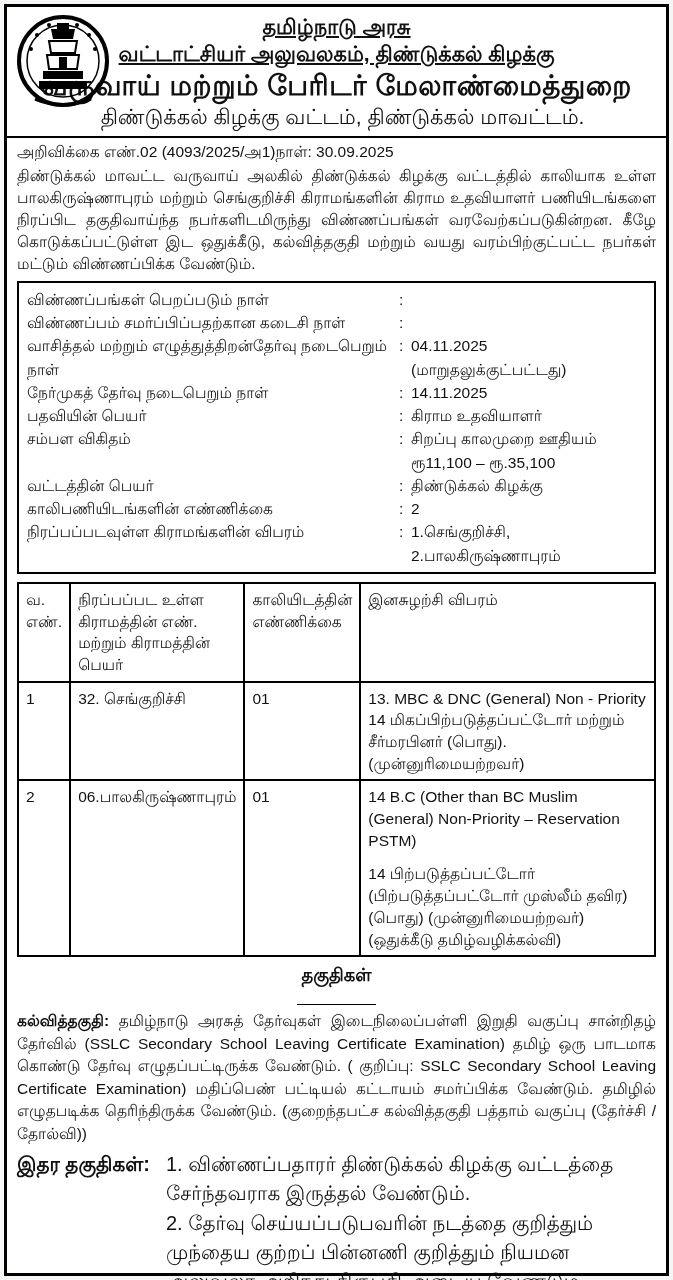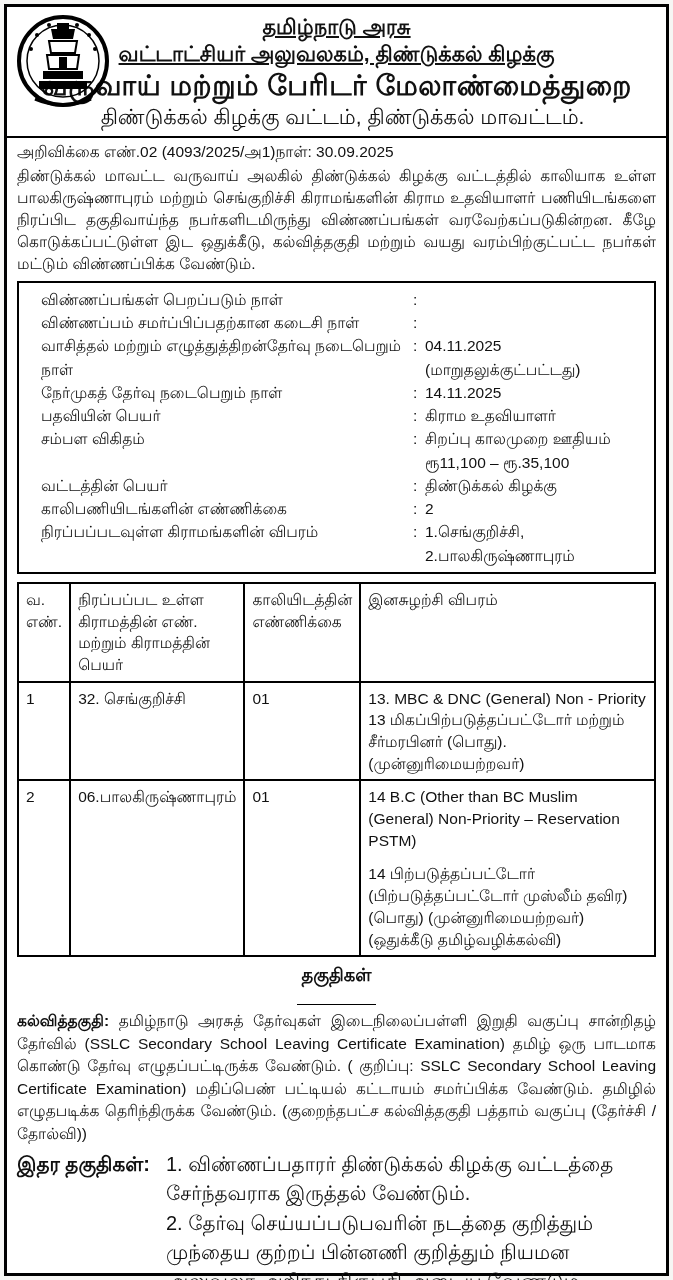--- a/index.html
+++ b/index.html
@@ -38,21 +38,21 @@
     font-size: 15.5px; margin-top: 5px; font-weight: normal;
   }
   
   .intro {
     font-size: 15.5px; line-height: 1.42; text-align: justify;
     margin: 2px 0 6px 0;
   }
   
   .details-box {
     border: 2px solid #000;
-    padding: 5px 22px;
+    padding: 5px 8px;
     font-size: 15.5px;
     line-height: 1.5;
   }
   .d-row { display: grid; grid-template-columns: 372px 12px 1fr; }
   .d-val { white-space: pre-line; }
   
   table.roster {
     width: 100%;
     border-collapse: collapse;
     margin-top: 8px;
@@ -187,21 +187,21 @@
         <th>இனசுழற்சி விபரம்</th>
       </tr>
     </thead>
     <tbody>
       <tr>
         <td>1</td>
         <td>32. செங்குறிச்சி</td>
         <td>01</td>
         <td>
           <div class="rot-en">13. MBC &amp; DNC (General) Non - Priority</div>
-          <div class="rot-ta">13 மிகப்பிற்படுத்தப்பட்டோர் மற்றும் சீர்மரபினர் (பொது). (முன்னுரிமையற்றவர்)</div>
+          <div class="rot-ta">14 மிகப்பிற்படுத்தப்பட்டோர் மற்றும் சீர்மரபினர் (பொது). (முன்னுரிமையற்றவர்)</div>
         </td>
       </tr>
       <tr>
         <td>2</td>
         <td>06.பாலகிருஷ்ணாபுரம்</td>
         <td>01</td>
         <td>
           <div class="rot-en">14 B.C (Other than BC Muslim (General) Non-Priority – Reservation PSTM)</div>
           <div class="rot-ta gap">14 பிற்படுத்தப்பட்டோர் (பிற்படுத்தப்பட்டோர் முஸ்லீம் தவிர) (பொது) (முன்னுரிமையற்றவர்) (ஒதுக்கீடு தமிழ்வழிக்கல்வி)</div>
         </td>

